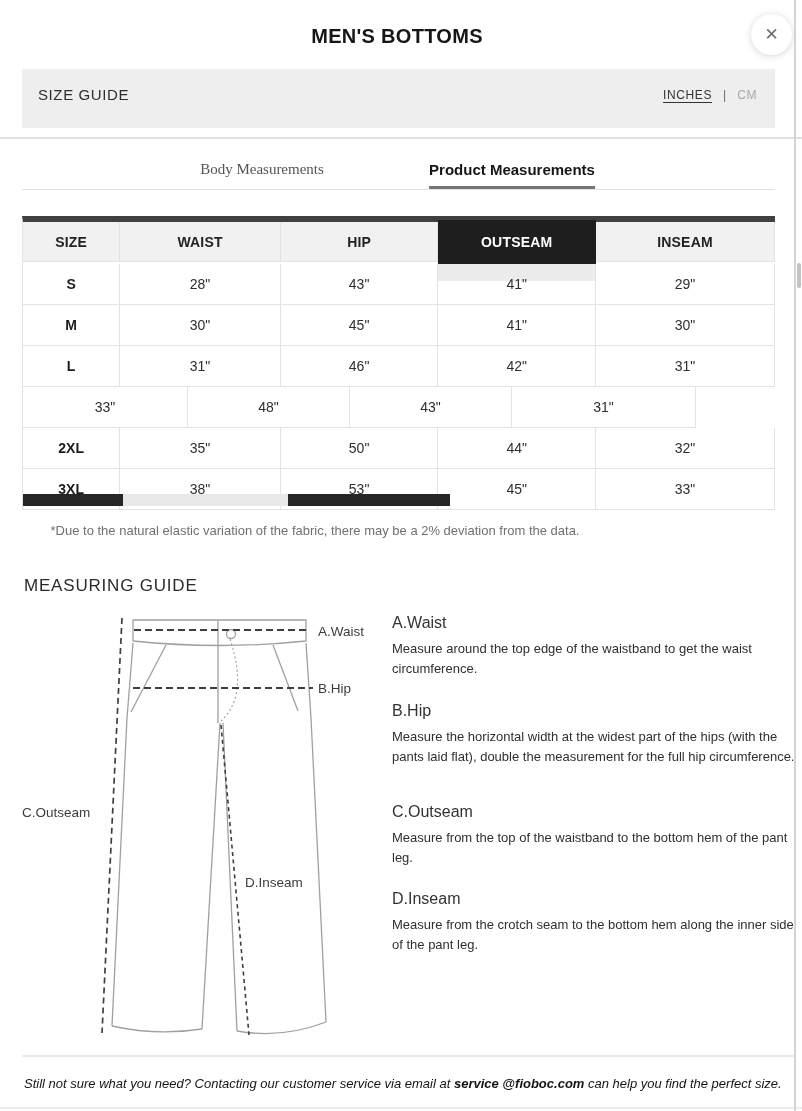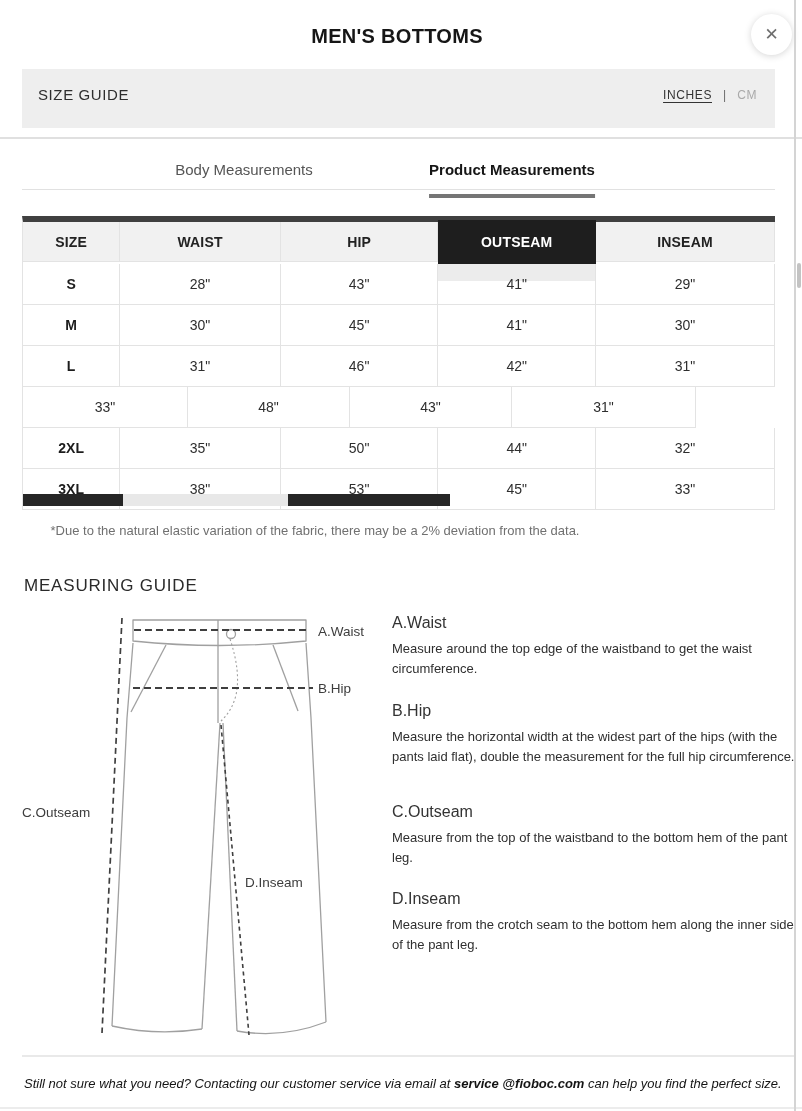--- a/index.html
+++ b/index.html
@@ -22,23 +22,23 @@
   .units { display:flex; align-items:center; gap:11px; }
   .unit-inches { font-size:12px; color:#333; letter-spacing:.6px; text-decoration:underline;
                  text-underline-offset:3px; cursor:pointer;margin-left:12px; }
   .unit-sep { font-size:12px; color:#6b6b6b; }
   .unit-cm { font-size:12px; color:#a9a9a9; letter-spacing:.6px; cursor:pointer; }
 
   .divider-top { position:absolute; top:137px; left:0; width:802px; height:2px; background:#e0e0e0; }
 
   
   .tab { position:absolute; top:161px; font-size:15px; transform:translateX(-50%); white-space:nowrap; cursor:pointer; }
-  .tab-body { left:244px; color:#555; }
+  .tab-body { left:262px; color:#555;font-family:Liberation Serif, serif; }
   .tab-product { left:512px; color:#161616; font-weight:bold; }
-  .tab-product .tab-inner { display:inline-block; padding-bottom:16px; border-bottom:4px solid #757575; }
+  .tab-product .tab-inner { display:inline-block; padding-bottom:8px; border-bottom:4px solid #757575; }
   .divider-tabs { position:absolute; top:189px; left:22px; width:753px; height:1px; background:#e1e1e1; }
 
   
   .size-table { position:absolute; top:216px; left:22px; width:753px; border-left:1px solid #e3e3e3;
                 border-top:6px solid #404040; }
   .t-row { display:flex; }
   .t-cell { border-right:1px solid #e3e3e3; border-bottom:1px solid #e3e3e3; display:flex;
             align-items:center; justify-content:center; font-size:14px; color:#2e2e2e; background:#fff; }
   .c0 { width:100px; } .c1 { width:165px; } .c2 { width:162px; } .c3 { width:162px; } .c4 { width:184px; }
   .t-head .t-cell { height:40px; background:#f1f1f1; font-weight:bold; color:#222; letter-spacing:.2px; }

